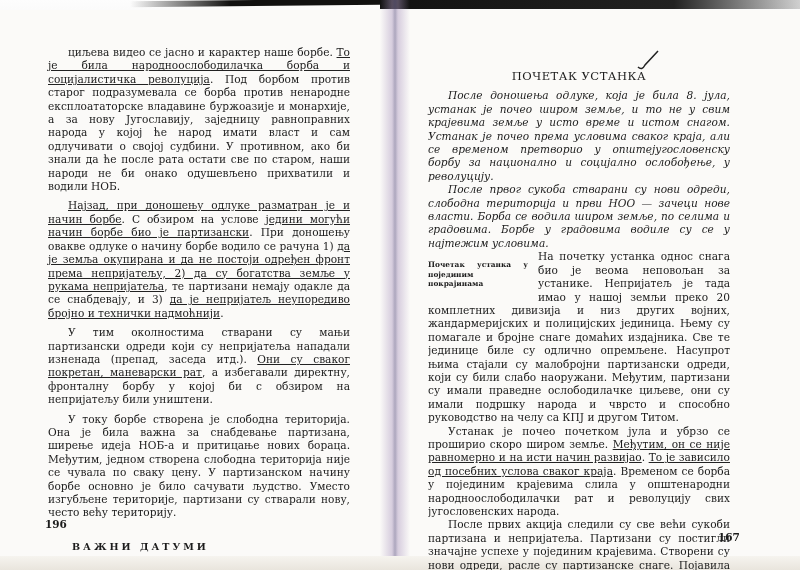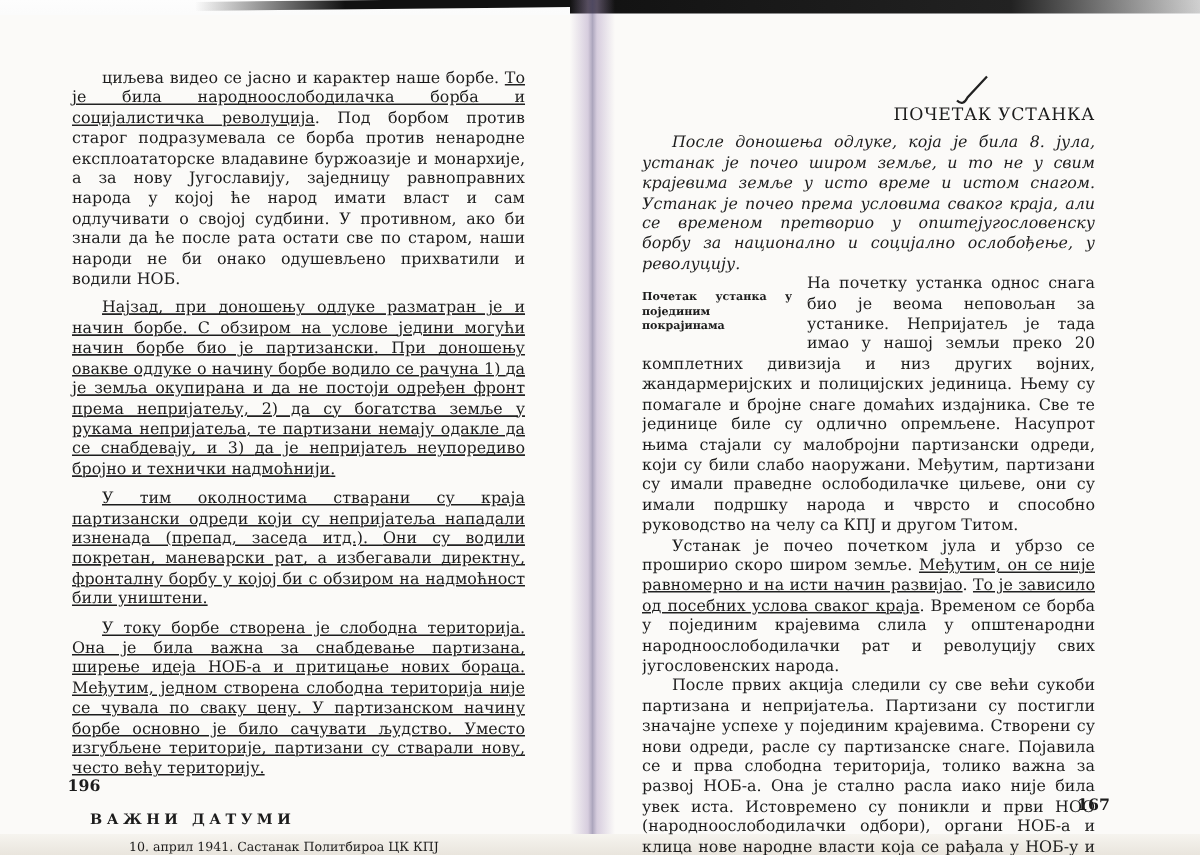--- a/index.html
+++ b/index.html
@@ -15,67 +15,64 @@
   .page-left { left:0; width:393px; }
   .page-right { left:393px; width:407px; }
   .gutter { position:absolute; left:380px; top:0; width:30px; height:570px;
             background:linear-gradient(90deg, rgba(200,190,210,0) 0%, rgba(170,150,190,0.45) 40%, rgba(120,110,150,0.6) 50%, rgba(170,150,190,0.45) 60%, rgba(200,190,210,0) 100%); }
   .bottomedge { position:absolute; left:0; top:556px; width:800px; height:14px;
                 background:linear-gradient(#f6f4ef, #e9e5dd); }
   .col { position:absolute; font-size:10.6px; line-height:13.4px; text-align:justify; }
   .col-left { left:48px; top:46px; width:302px; }
   .col-right { left:428px; top:70px; width:302px; }
   p { margin:0; text-indent:20px; }
-  p.mt { margin-top:6px;text-decoration:underline; }
+  p.mt { margin-top:6px; }
   .u { text-decoration:underline; text-decoration-color:#222; }
   .it { font-style:italic; }
-  .section-h { font-size:9.6px; letter-spacing:3px; margin-top:20px; margin-left:12px; font-weight:bold; }
+  .section-h { font-size:9.6px; letter-spacing:3px; margin-top:20px; margin-left:24px; font-weight:bold; }
   .dates { list-style:none; padding:0; margin:6px 0 0 38px; font-size:8.4px; line-height:11.6px; }
   .pagenum { position:absolute; font-size:10.5px; font-weight:bold; }
   .pn-left { left:45px; top:518px; }
   .pn-right { left:718px; top:531px; }
-  .title { text-align:right; font-size:11.5px; letter-spacing:0.5px; margin:0 0 6px 0; }
+  .title { text-align:center; font-size:11.5px; letter-spacing:0.5px; margin:0 0 6px 0; }
   .checkmark { position:absolute; left:636px; top:49px; width:24px; height:22px; }
   .sidenote-wrap { overflow:hidden; }
   .sidenote { float:left; width:100px; font-size:7.4px; line-height:9.4px; font-weight:bold; margin:10px 10px 4px 0; }
 </style>
 </head>
 <body>
 
 <div class="topedge"></div>
 <div class="page page-left"></div>
 <div class="page page-right"></div>
 <div class="topdark-l"></div>
 <div class="topdark-r"></div>
 <div class="gutter"></div>
 <div class="bottomedge"></div>
 
 <div class="col col-left">
   <div id="left-paras">
       <p><span>циљева видео се јасно и карактер наше борбе. </span><span class="u">То је била народноослободилачка борба и социјалистичка револуција</span><span>. Под борбом против старог подразумевала се борба против ненародне експлоататорске владавине буржоазије и монархије, а за нову Југославију, заједницу равноправних народа у којој ће народ имати власт и сам одлучивати о својој судбини. У противном, ако би знали да ће после рата остати све по старом, наши народи не би онако одушевљено прихватили и водили НОБ.</span></p>
       <p class="mt"><span class="u">Најзад, при доношењу одлуке разматран је и начин борбе</span><span>. С обзиром на услове </span><span class="u">једини могући начин борбе био је партизански</span><span>. При доношењу овакве одлуке о начину борбе водило се рачуна 1) </span><span class="u">да је земља окупирана и да не постоји одређен фронт према непријатељу, 2) да су богатства земље у рукама непријатеља</span><span>, те партизани немају одакле да се снабдевају, и 3) </span><span class="u">да је непријатељ неупоредиво бројно и технички надмоћнији</span><span>.</span></p>
-      <p class="mt"><span>У тим околностима стварани су краја партизански одреди који су непријатеља нападали изненада (препад, заседа итд.). </span><span class="u">Они су водили покретан, маневарски рат</span><span>, а избегавали директну, фронталну борбу у којој би с обзиром на надмоћност били уништени.</span></p>
+      <p class="mt"><span>У тим околностима стварани су мањи партизански одреди који су непријатеља нападали изненада (препад, заседа итд.). </span><span class="u">Они су сваког покретан, маневарски рат</span><span>, а избегавали директну, фронталну борбу у којој би с обзиром на непријатељу били уништени.</span></p>
       <p class="mt"><span>У току борбе створена је слободна територија. Она је била важна за снабдевање партизана, ширење идеја НОБ-а и притицање нових бораца. Међутим, једном створена слободна територија није се чувала по сваку цену. У партизанском начину борбе основно је било сачувати људство. Уместо изгубљене територије, партизани су стварали нову, често већу територију.</span></p>
     </div>
 
   <div class="section-h">ВАЖНИ ДАТУМИ</div>
-  <ul class="dates">
-    <li>10. април 1941. Састанак Политбироа ЦК КПЈ</li>
-
-  </ul>
 
 </div>
 <div class="pagenum pn-left">196</div>
 
 <svg class="checkmark" viewBox="0 0 24 22">
   <path d="M2 18 Q6 22 9 16 L22 2" stroke="#222" stroke-width="1.5" fill="none"></path>
 </svg>
 <div class="col col-right">
   <div class="title">ПОЧЕТАК УСТАНКА</div>
   <p class="it">После доношења одлуке, која је била 8. јула, устанак је почео широм земље, и то не у свим крајевима земље у исто време и истом снагом. Устанак је почео према условима сваког краја, али се временом претворио у општејугословенску борбу за национално и социјално ослобођење, у револуцију.</p>
+  <p class="it">После првог сукоба стварани су нови одреди, слободна територија и први НОО — зачеци нове власти. Борба се водила широм земље, по селима и градовима. Борбе у градовима водиле су се у најтежим условима.</p>
   <div class="sidenote-wrap">
     <div class="sidenote">Почетак устанка у појединим покрајинама</div>
     <div id="right-paras">
         <p style="text-indent: 0px;"><span>На почетку устанка однос снага био је веома неповољан за устанике. Непријатељ је тада имао у нашој земљи преко 20 комплетних дивизија и низ других војних, жандармеријских и полицијских јединица. Њему су помагале и бројне снаге домаћих издајника. Све те јединице биле су одлично опремљене. Насупрот њима стајали су малобројни партизански одреди, који су били слабо наоружани. Међутим, партизани су имали праведне ослободилачке циљеве, они су имали подршку народа и чврсто и способно руководство на челу са КПЈ и другом Титом.</span></p>
         <p><span>Устанак је почео почетком јула и убрзо се проширио скоро широм земље. </span><span class="u">Међутим, он се није равномерно и на исти начин развијао</span><span>. </span><span class="u">То је зависило од посебних услова сваког краја</span><span>. Временом се борба у појединим крајевима слила у општенародни народноослободилачки рат и револуцију свих југословенских народа.</span></p>
         <p><span>После првих акција следили су све већи сукоби партизана и непријатеља. Партизани су постигли значајне успехе у појединим крајевима. Створени су нови одреди, расле су партизанске снаге. Појавила се и прва слободна територија, толико важна за развој НОБ-а. Она је стално расла иако није била увек иста. Истовремено су поникли и први НОО (народноослободилачки одбори), органи НОБ-а и клица нове народне власти која се рађала у НОБ-у и револуцији.</span></p>
       </div>
   </div>
 </div>
 <div class="pagenum pn-right">167</div>

